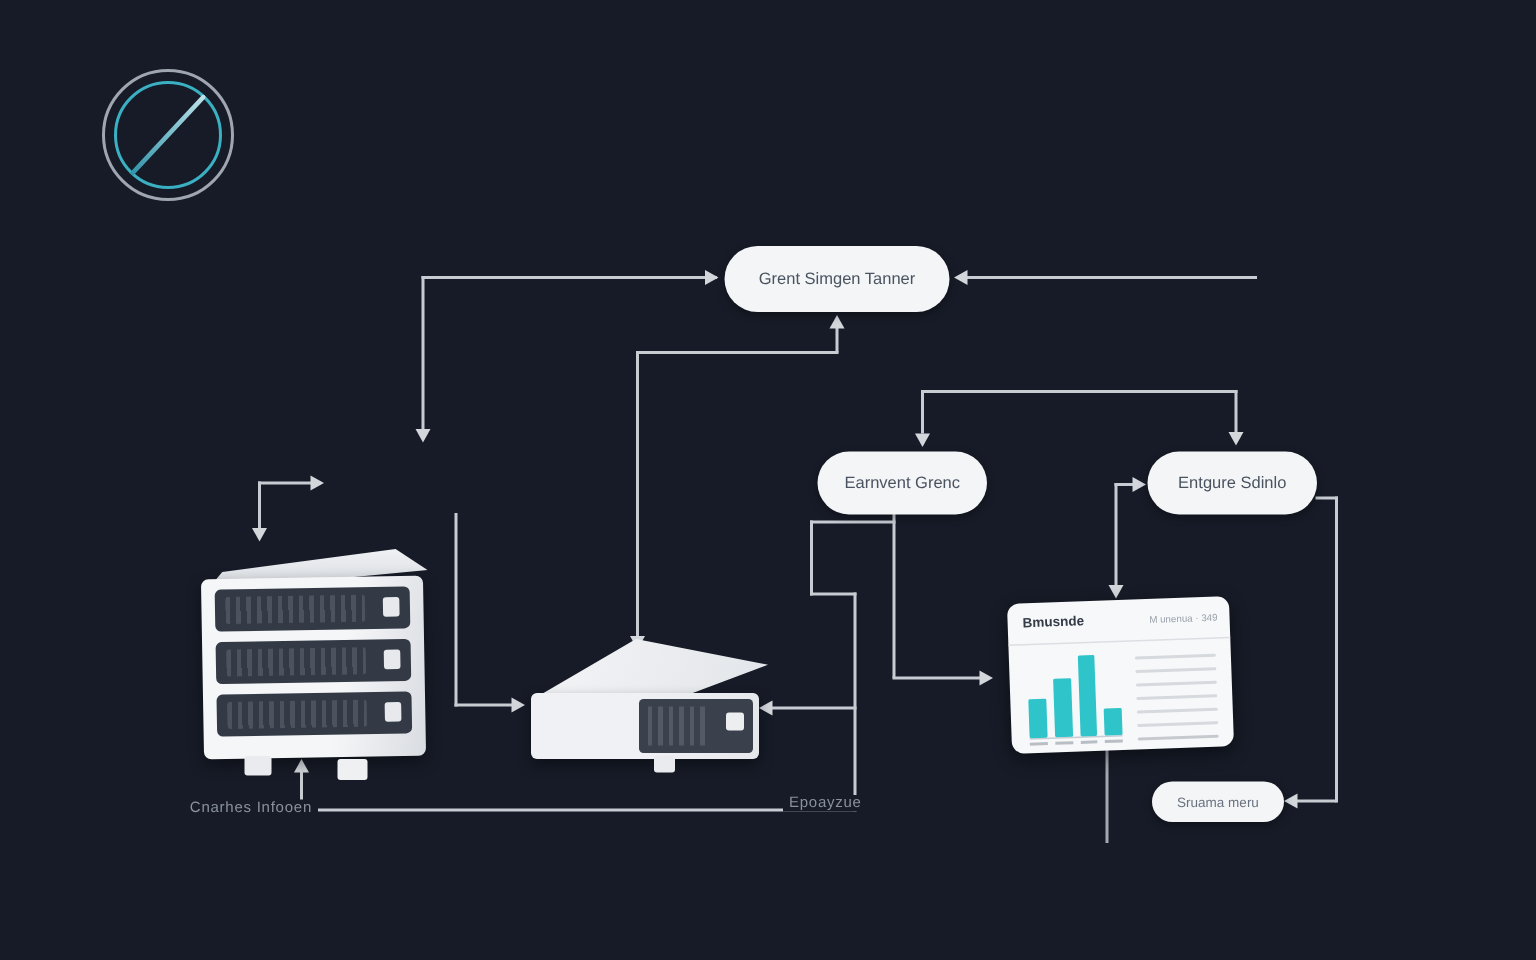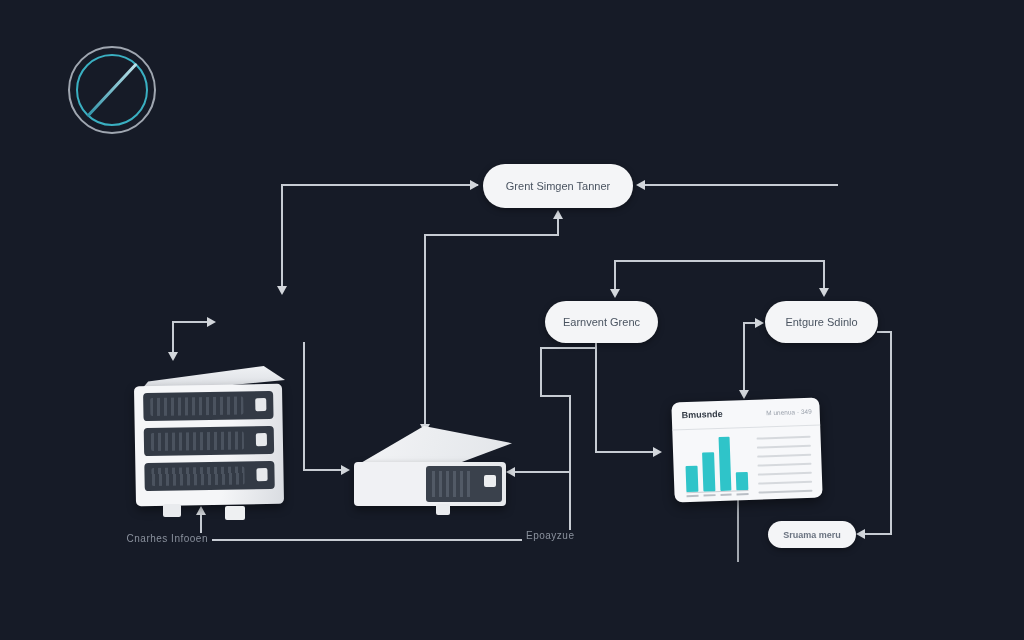--- a/index.html
+++ b/index.html
@@ -27,21 +27,21 @@
   .arr.l{border-top:5px solid transparent;border-bottom:5px solid transparent;border-right:9px solid #d3d7dc;}
   .arr.d{border-left:5px solid transparent;border-right:5px solid transparent;border-top:9px solid #d3d7dc;}
   .arr.u{border-left:5px solid transparent;border-right:5px solid transparent;border-bottom:9px solid #d3d7dc;}
 
   
   .pill{position:absolute;background:#f4f5f7;border-radius:24px;display:flex;align-items:center;
         justify-content:center;color:#4a5461;font-size:11px;z-index:2;
         box-shadow:0 2px 6px rgba(0,0,0,.35);}
   .pill.gray{background:linear-gradient(90deg,#636c78,#99a1aa);color:#e9ecef;font-size:10px;
         box-shadow:0 2px 5px rgba(0,0,0,.4);}
-  .pill.small{font-size:9px;color:#6a7380;font-weight:bold;}
+  .pill.small{font-size:9px;color:#6a7380;}
 
   .diagram-label{position:absolute;color:#8a919d;font-size:10px;letter-spacing:.5px;z-index:3;
         background:#161b27;padding:0 4px;}
 
   
   .tower{position:absolute;left:133px;top:366px;width:156px;height:152px;z-index:2;}
   .tower .top{position:absolute;left:0;top:0;width:152px;height:28px;
         background:linear-gradient(#eff1f4,#d7dadf);
         clip-path:polygon(10% 55%,86% 0%,100% 50%,3% 100%);}
   .tower .body{position:absolute;left:2px;top:19px;width:148px;height:120px;border-radius:5px;

